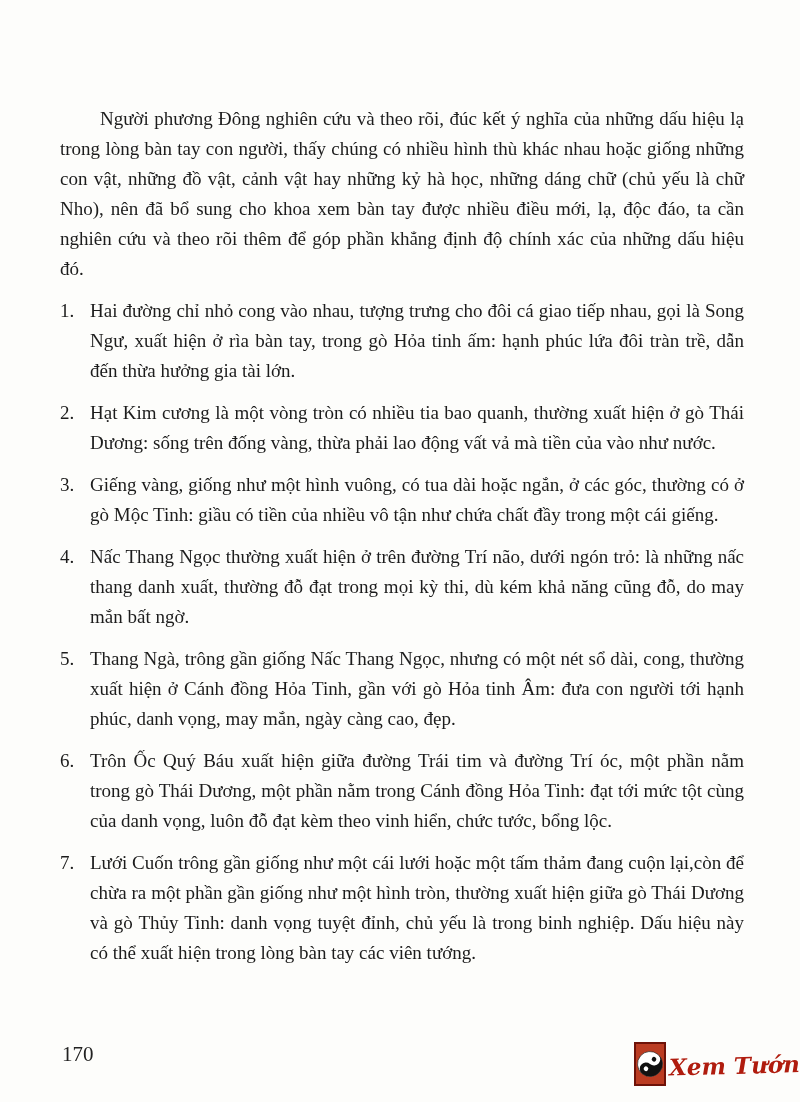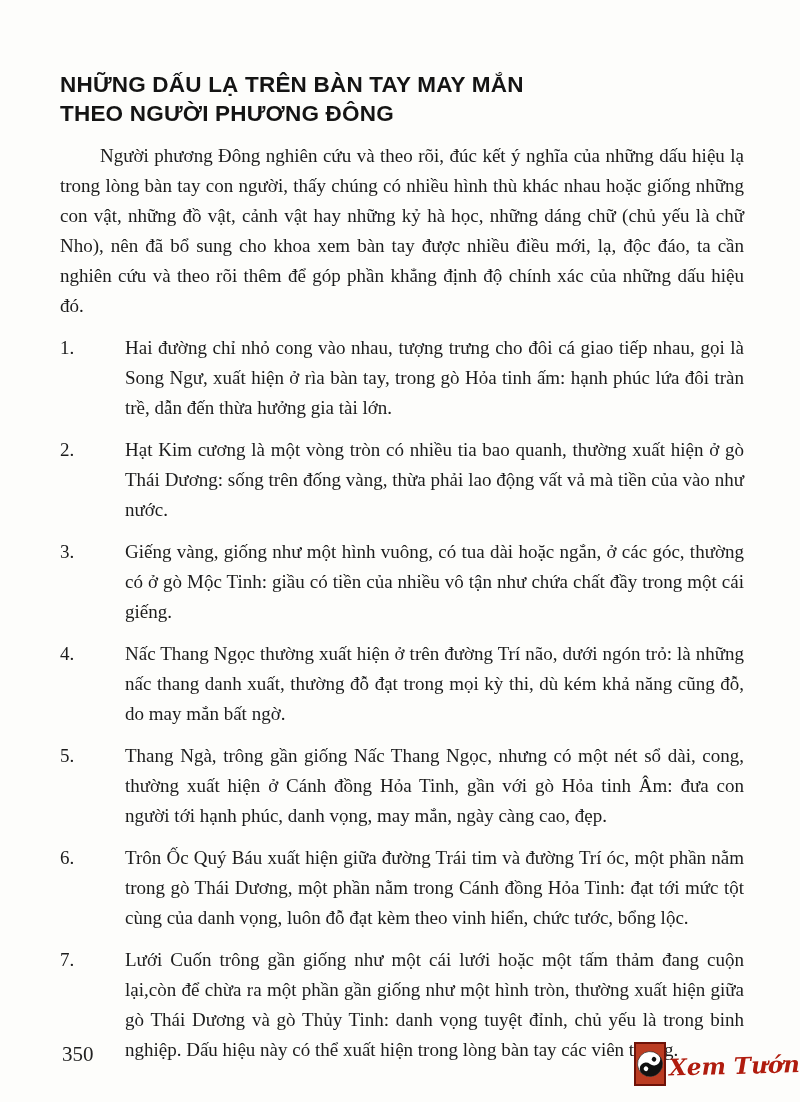--- a/index.html
+++ b/index.html
@@ -27,21 +27,21 @@
   .title {
     font-family: "Liberation Sans", "DejaVu Sans", sans-serif;
     font-weight: 700;
     font-size: 22.5px;
     line-height: 29px;
     letter-spacing: 0.2px;
     color: #141414;
   }
 
   .intro {
-    margin-top: 13px;
+    margin-top: 34px;
     font-size: 19px;
     line-height: 30px;
     text-align: justify;
     text-indent: 40px;
   }
 
   .list {
     margin-top: 10px;
     list-style: none;
   }
@@ -55,21 +55,20 @@
     flex: 0 0 30px;
     font-size: 19px;
     line-height: 30px;
   }
 
   .item-text {
     flex: 1;
     font-size: 19px;
     line-height: 30px;
     text-align: justify;
-    margin-left: 35px;
   }
 
   .page-num {
     position: absolute;
     left: 62px;
     top: 1042px;
     font-size: 21px;
     line-height: 24px;
     color: #222;
   }
@@ -93,24 +92,20 @@
     color: #b01c0e;
     white-space: nowrap;
     transform: rotate(-1.5deg);
   }
 </style>
 </head>
 <body>
 
 <div class="content">
 
-  <div class="title">
-    <div>NHỮNG DẤU LẠ TRÊN BÀN TAY MAY MẮN</div>
-    <div>THEO NGƯỜI PHƯƠNG ĐÔNG</div>
-  </div>
 
   <p class="intro">Người phương Đông nghiên cứu và theo rõi, đúc kết ý nghĩa của những dấu hiệu lạ trong lòng bàn tay con người, thấy chúng có nhiều hình thù khác nhau hoặc giống những con vật, những đồ vật, cảnh vật hay những kỷ hà học, những dáng chữ (chủ yếu là chữ Nho), nên đã bổ sung cho khoa xem bàn tay được nhiều điều mới, lạ, độc đáo, ta cần nghiên cứu và theo rõi thêm để góp phần khẳng định độ chính xác của những dấu hiệu đó.</p>
 
   <div class="list">
 
     <div class="item">
       <span class="item-num">1.</span>
       <span class="item-text">Hai đường chỉ nhỏ cong vào nhau, tượng trưng cho đôi cá giao tiếp nhau, gọi là Song Ngư, xuất hiện ở rìa bàn tay, trong gò Hỏa tinh ấm: hạnh phúc lứa đôi tràn trề, dẫn đến thừa hưởng gia tài lớn.</span>
     </div>
 
@@ -140,21 +135,21 @@
     </div>
 
     <div class="item">
       <span class="item-num">7.</span>
       <span class="item-text">Lưới Cuốn trông gần giống như một cái lưới hoặc một tấm thảm đang cuộn lại,còn để chừa ra một phần gần giống như một hình tròn, thường xuất hiện giữa gò Thái Dương và gò Thủy Tinh: danh vọng tuyệt đỉnh, chủ yếu là trong binh nghiệp. Dấu hiệu này có thể xuất hiện trong lòng bàn tay các viên tướng.</span>
     </div>
 
   </div>
 </div>
 
-<div class="page-num">350</div>
+<div class="page-num">170</div>
 
 <div class="watermark">
   <svg class="wm-icon" width="32" height="44" viewBox="0 0 32 44" xmlns="http://www.w3.org/2000/svg">
     <rect x="1" y="1" width="30" height="42" fill="#bb3c22" stroke="#6e1208" stroke-width="2"></rect>
     <g transform="rotate(40 16 22)">
       <circle cx="16" cy="22" r="12.5" fill="#ffffff" stroke="#1a1a1a" stroke-width="0.6"></circle>
       <path d="M16,9.5 a12.5,12.5 0 0 1 0,25 a6.25,6.25 0 0 1 0,-12.5 a6.25,6.25 0 0 0 0,-12.5 z" fill="#111111"></path>
       <circle cx="16" cy="15.75" r="2.3" fill="#111111"></circle>
       <circle cx="16" cy="28.25" r="2.3" fill="#ffffff"></circle>
     </g>

